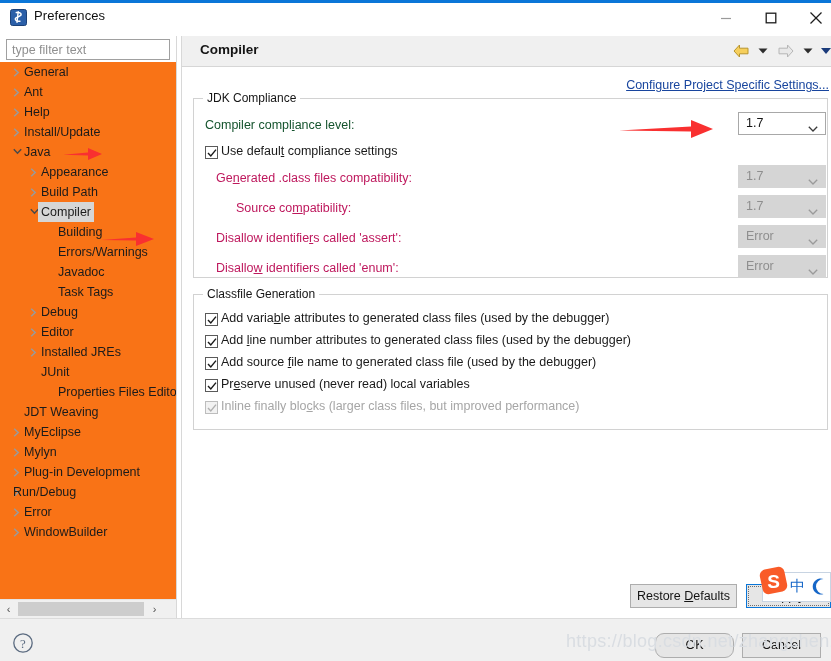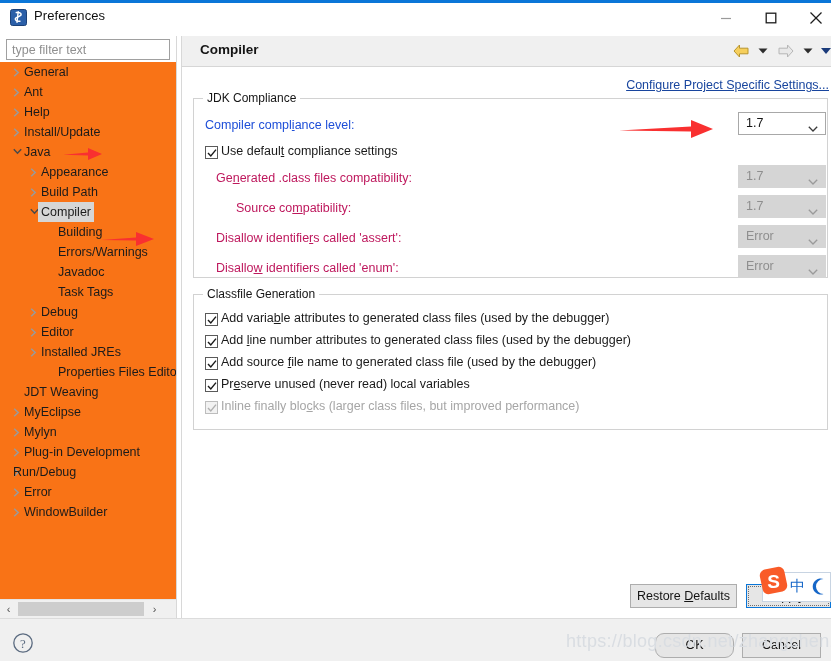--- a/index.html
+++ b/index.html
@@ -221,21 +221,21 @@
     font-size: 12px;
     color: #151515;
     white-space: nowrap;
   }
   #group-jdk  { left: 11px; top: 31px;  width: 635px; height: 180px; }
   #group-cf   { left: 11px; top: 227px; width: 635px; height: 136px; }
 
   .field-label {
     position: absolute;
     font-size: 12.5px;
-    color: #1d4ed8;
+    color: #14532d;
     white-space: nowrap;
   }
   .field-label.disabled { color: #be185d; }
   .field-label u { text-decoration: underline; }
 
   
   .combo {
     position: absolute;
     width: 88px; height: 23px;
     border: 1px solid #a8a8a8;
@@ -490,20 +490,23 @@
       </div>
       <div class="tree-row">
         <span class="twisty" style="left: 27px;">
           <svg width="7" height="9" viewBox="0 0 7 9">
             <path d="M1.2 0.8 L5.2 4.5 L1.2 8.2" fill="none" stroke="#9a9a9a" stroke-width="1.5"></path>
           </svg>
         </span>
         <span class="tree-label" style="left: 38px;">Installed JREs</span>
       </div>
       <div class="tree-row">
+        <span class="tree-label" style="left: 38px;">JUnit</span>
+      </div>
+      <div class="tree-row">
         <span class="tree-label" style="left: 55px;">Properties Files Edito</span>
       </div>
       <div class="tree-row">
         <span class="tree-label" style="left: 21px;">JDT Weaving</span>
       </div>
       <div class="tree-row">
         <span class="twisty" style="left: 10px;">
           <svg width="7" height="9" viewBox="0 0 7 9">
             <path d="M1.2 0.8 L5.2 4.5 L1.2 8.2" fill="none" stroke="#9a9a9a" stroke-width="1.5"></path>
           </svg>

